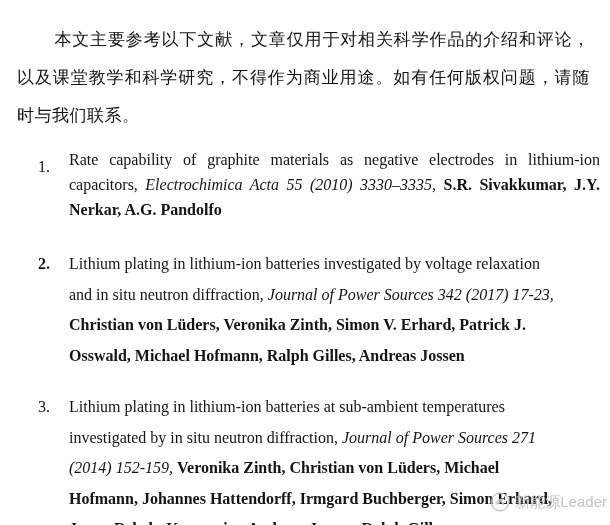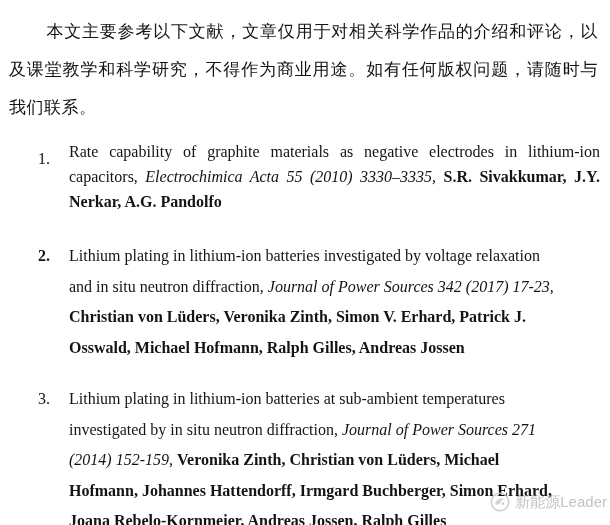--- a/index.html
+++ b/index.html
@@ -5,21 +5,21 @@
   html,body{margin:0;padding:0;}
   body{
     width:610px;height:525px;overflow:hidden;background:#ffffff;
     font-family:"Liberation Serif","DejaVu Serif",serif;
     color:#141414;position:relative;
   }
   .doc{padding:9px 8px 0 5px;}
 
   
   .disclaimer{
-    margin:4px;font-size:17px;line-height:38px;
+    margin:12px;font-size:17px;line-height:38px;
     text-indent:2.2em;text-align:justify;letter-spacing:0.5px;
   }
 
   
   .refs{list-style:none;margin:12px 0 0 0;padding:0 0 0 33px;}
   .ref{display:flex;align-items:flex-start;font-size:16px;}
   .ref .num{flex:0 0 31px;}
   .ref .num.bold{font-weight:700;}
   .ref-body{flex:1 1 auto;}
   .seg-italic{font-style:italic;}

